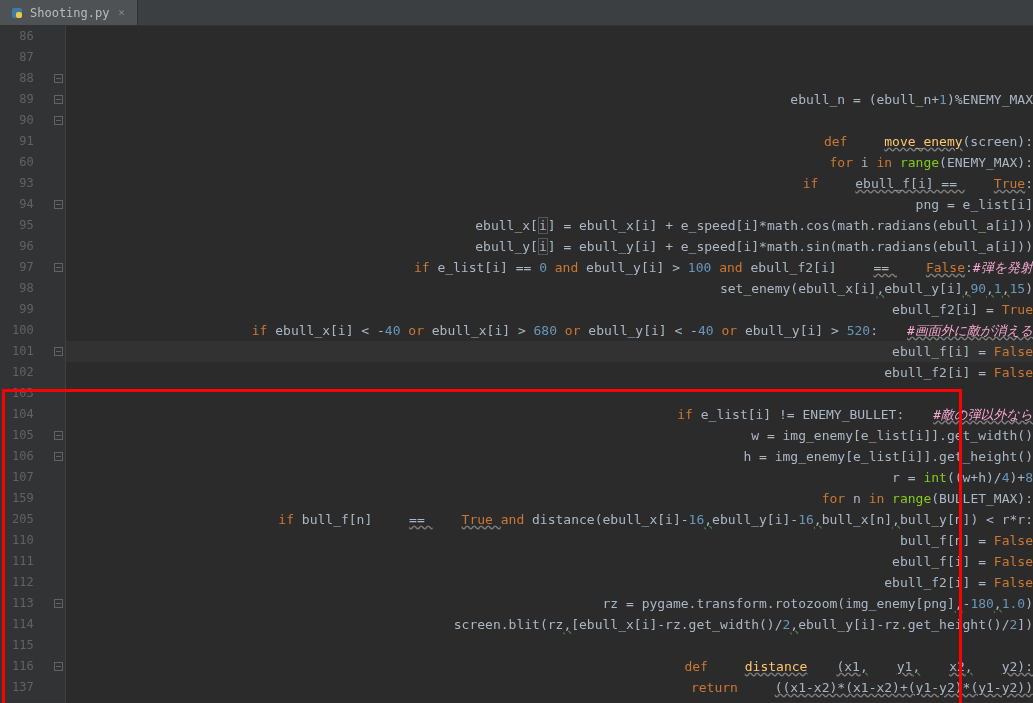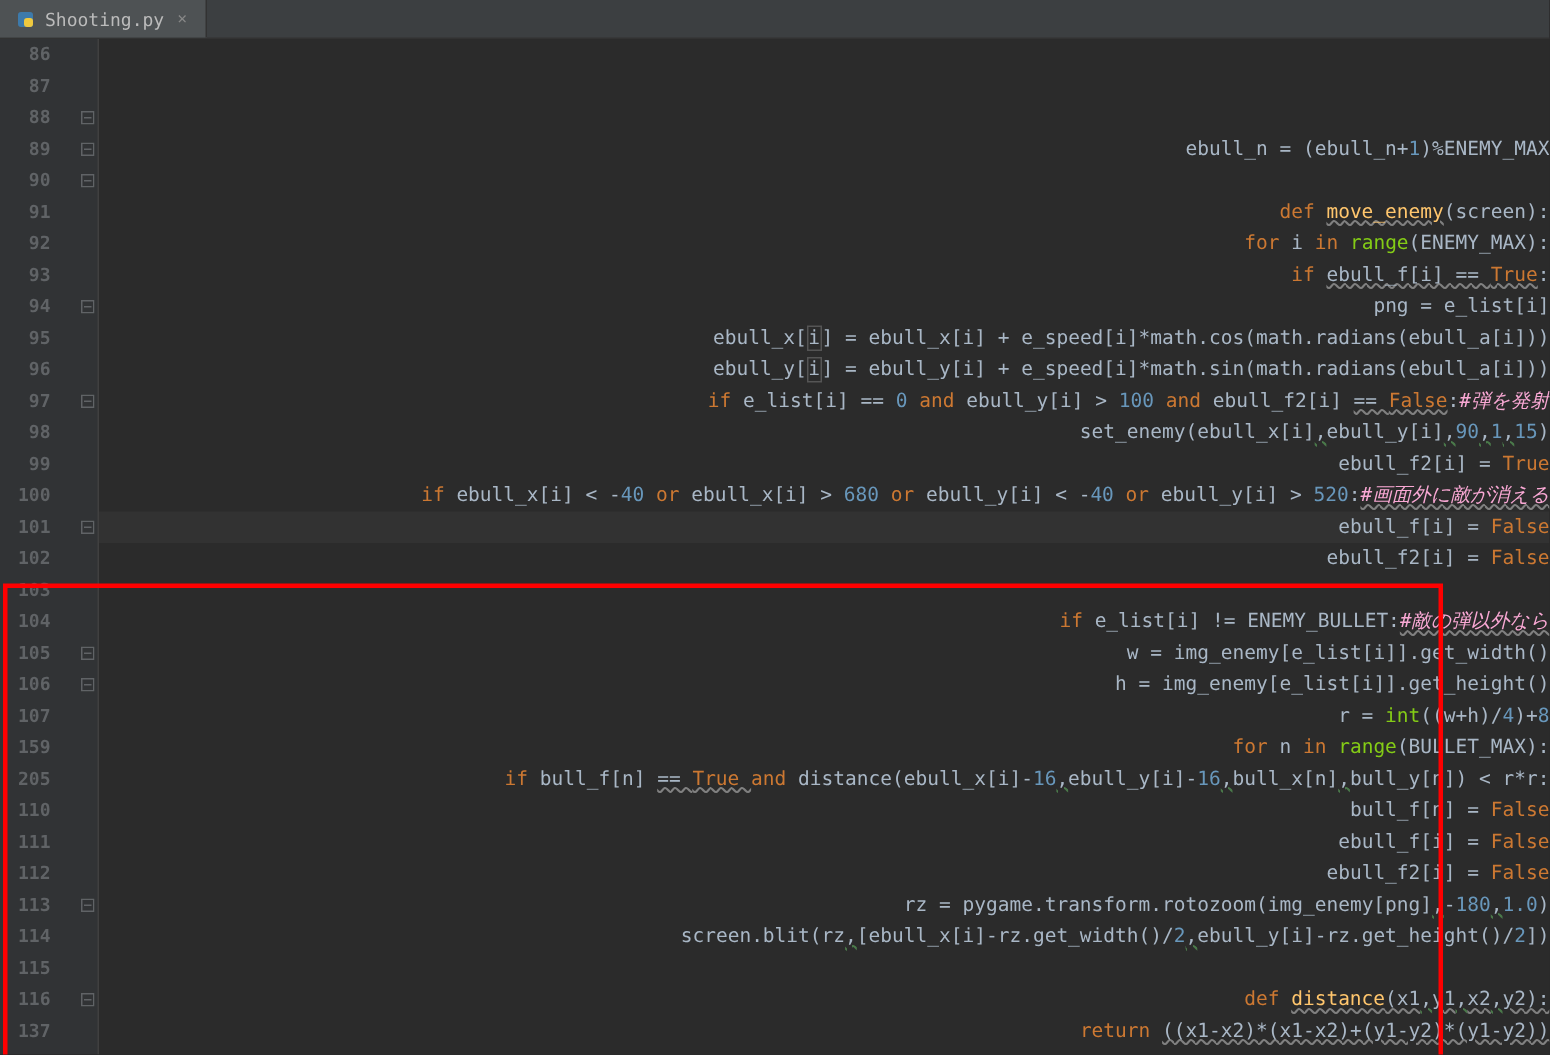--- a/index.html
+++ b/index.html
@@ -53,21 +53,20 @@
   .gutter {
     background: #313335;
     color: #606366;
     text-align: right;
     padding-right: 18px;
     padding-left: 12px;
     user-select: none;
     font-size: 12px;
     line-height: 21px;
     min-width: 44px;
-    font-weight: bold;
   }
   .fold-col {
     background: #313335;
     width: 14px;
     border-right: 1px solid #404040;
     line-height: 21px;
     font-size: 9px;
     color: #606366;
     text-align: center;
     user-select: none;
@@ -95,20 +94,21 @@
   .line { height: 21px; display: block; }
   .kw { color: #cc7832; }
   .num { color: #6897bb; }
   .fn-def { color: #ffc66d; }
   .builtin { color: #84cc16; }
   .comment { color: #f9a8d4; font-style: italic; }
   .wavywarn {
     text-decoration: underline;
     text-decoration-style: wavy;
     text-decoration-color: #808080;
+    margin-left: 29px;
   }
   .wavygreen {
     text-decoration: underline;
     text-decoration-style: wavy;
     text-decoration-color: #4a7a4a;
   }
   .box { border: 1px solid #555; padding: 0 0px; }
   .hl-line {
     position: absolute;
     left: 0;
@@ -145,21 +145,21 @@
 </div>
 
 <div class="editor">
   <div class="gutter" id="gutter">
       <div>86</div>
       <div>87</div>
       <div>88</div>
       <div>89</div>
       <div>90</div>
       <div>91</div>
-      <div>92</div>
+      <div>60</div>
       <div>93</div>
       <div>94</div>
       <div>95</div>
       <div>96</div>
       <div>97</div>
       <div>98</div>
       <div>99</div>
       <div>100</div>
       <div>101</div>
       <div>102</div>

